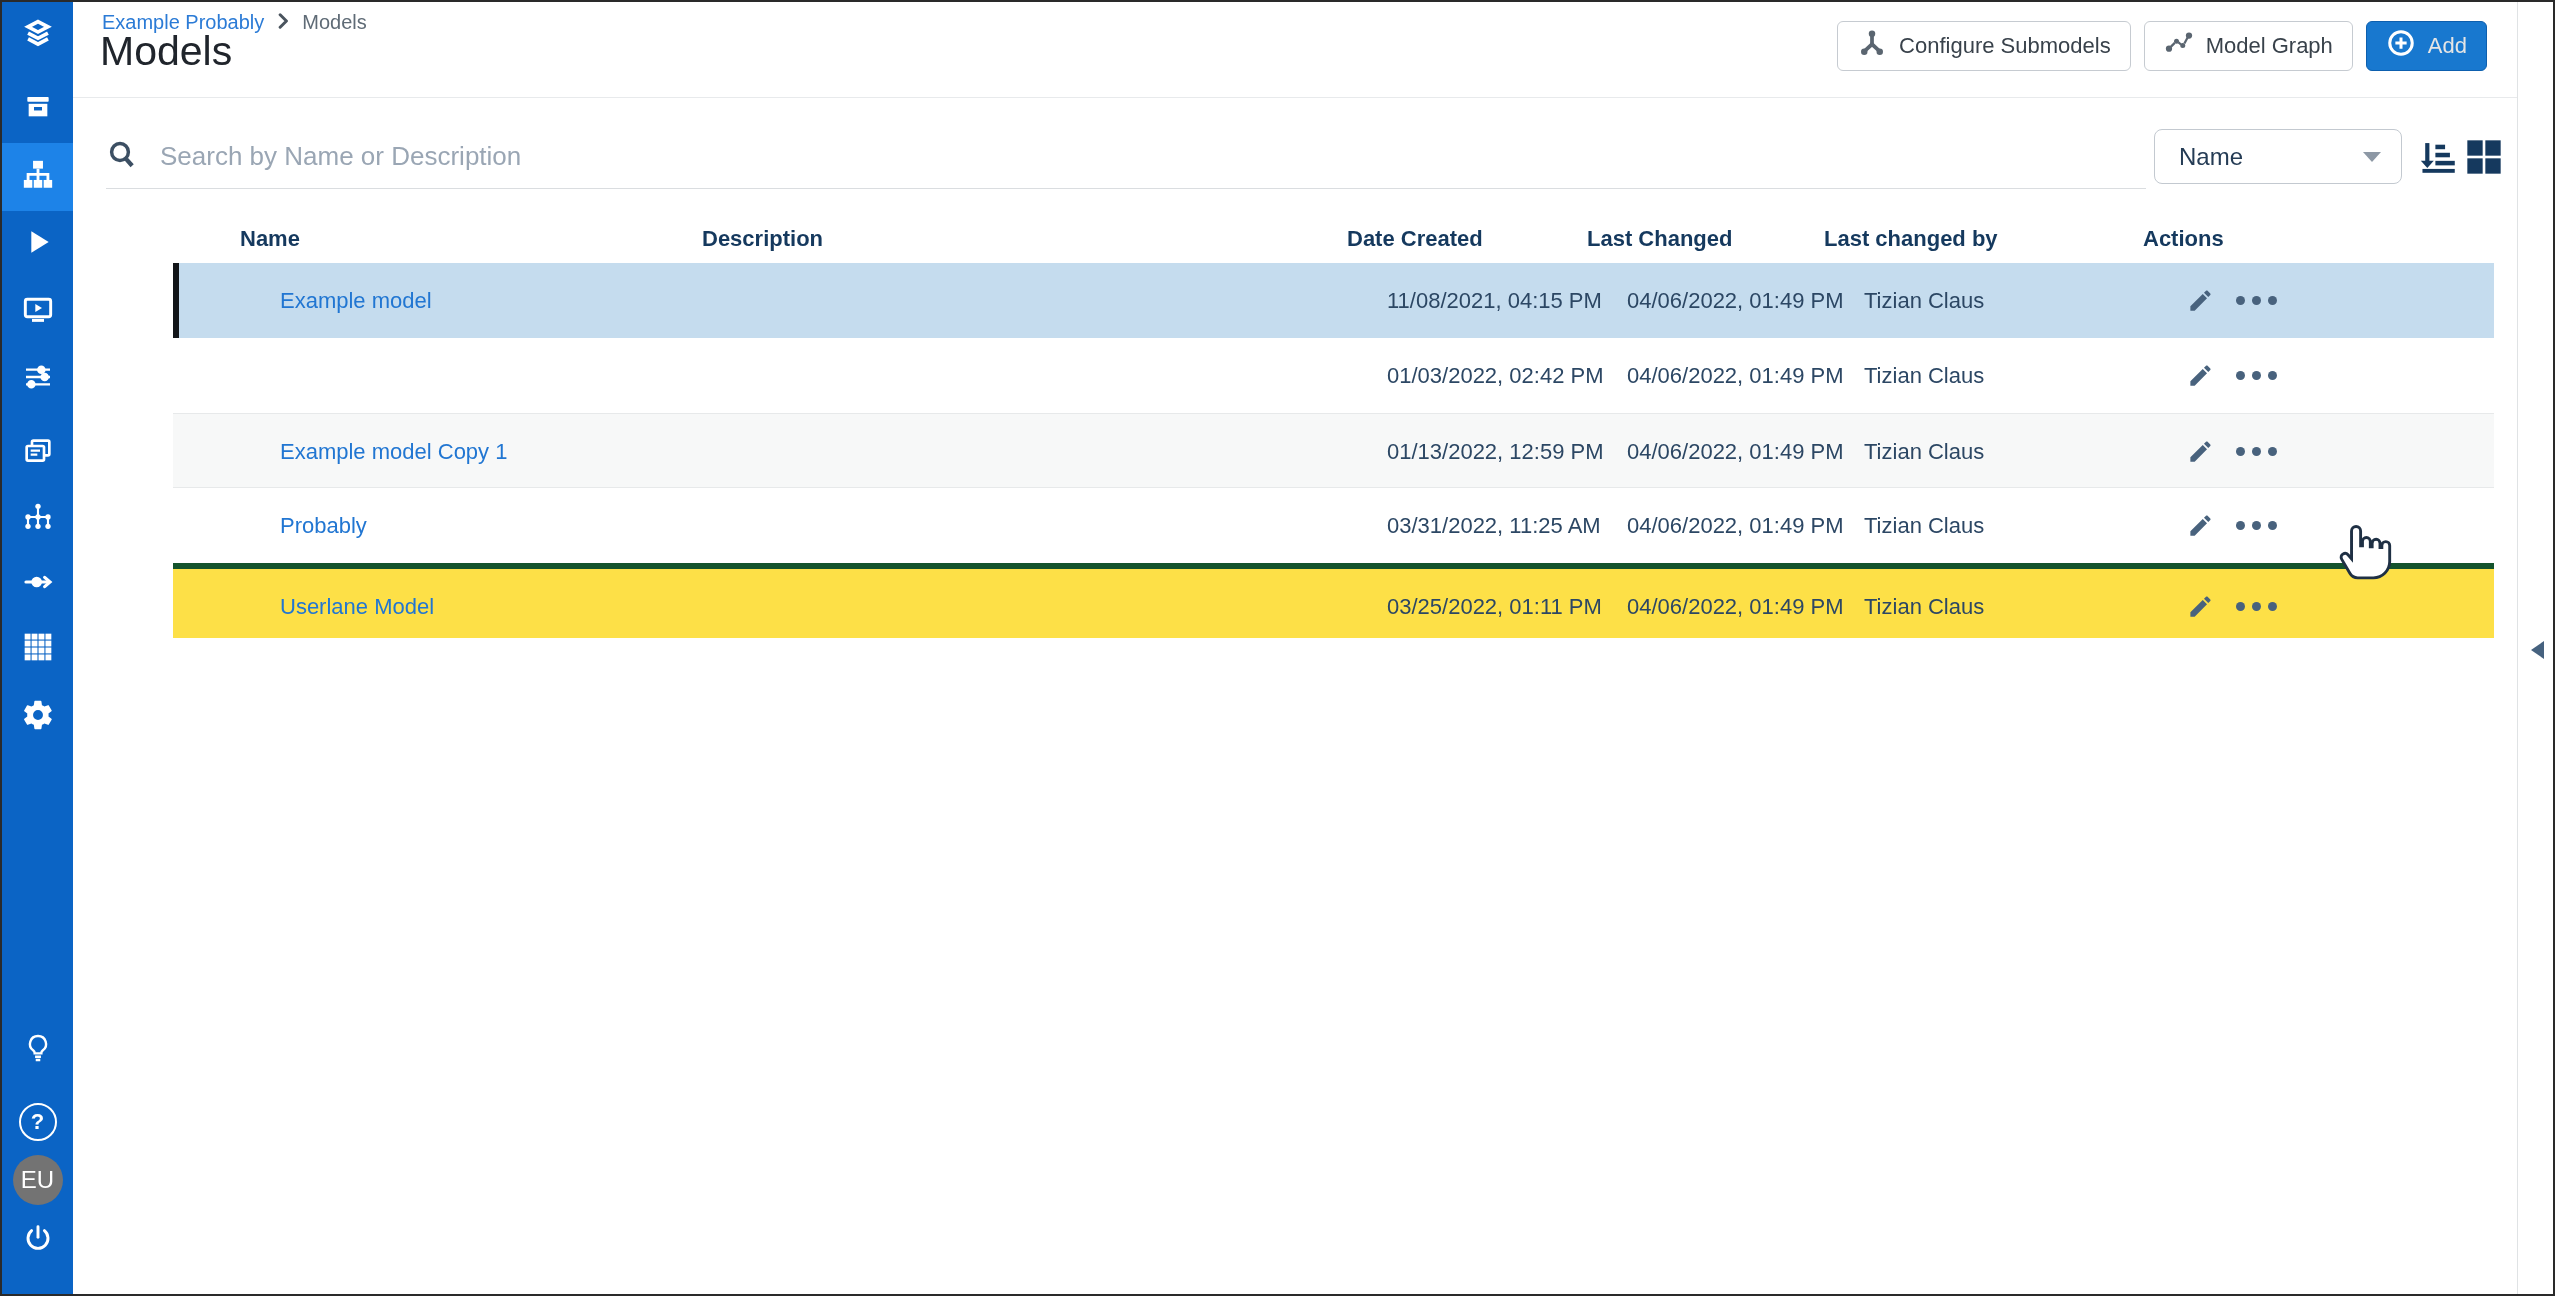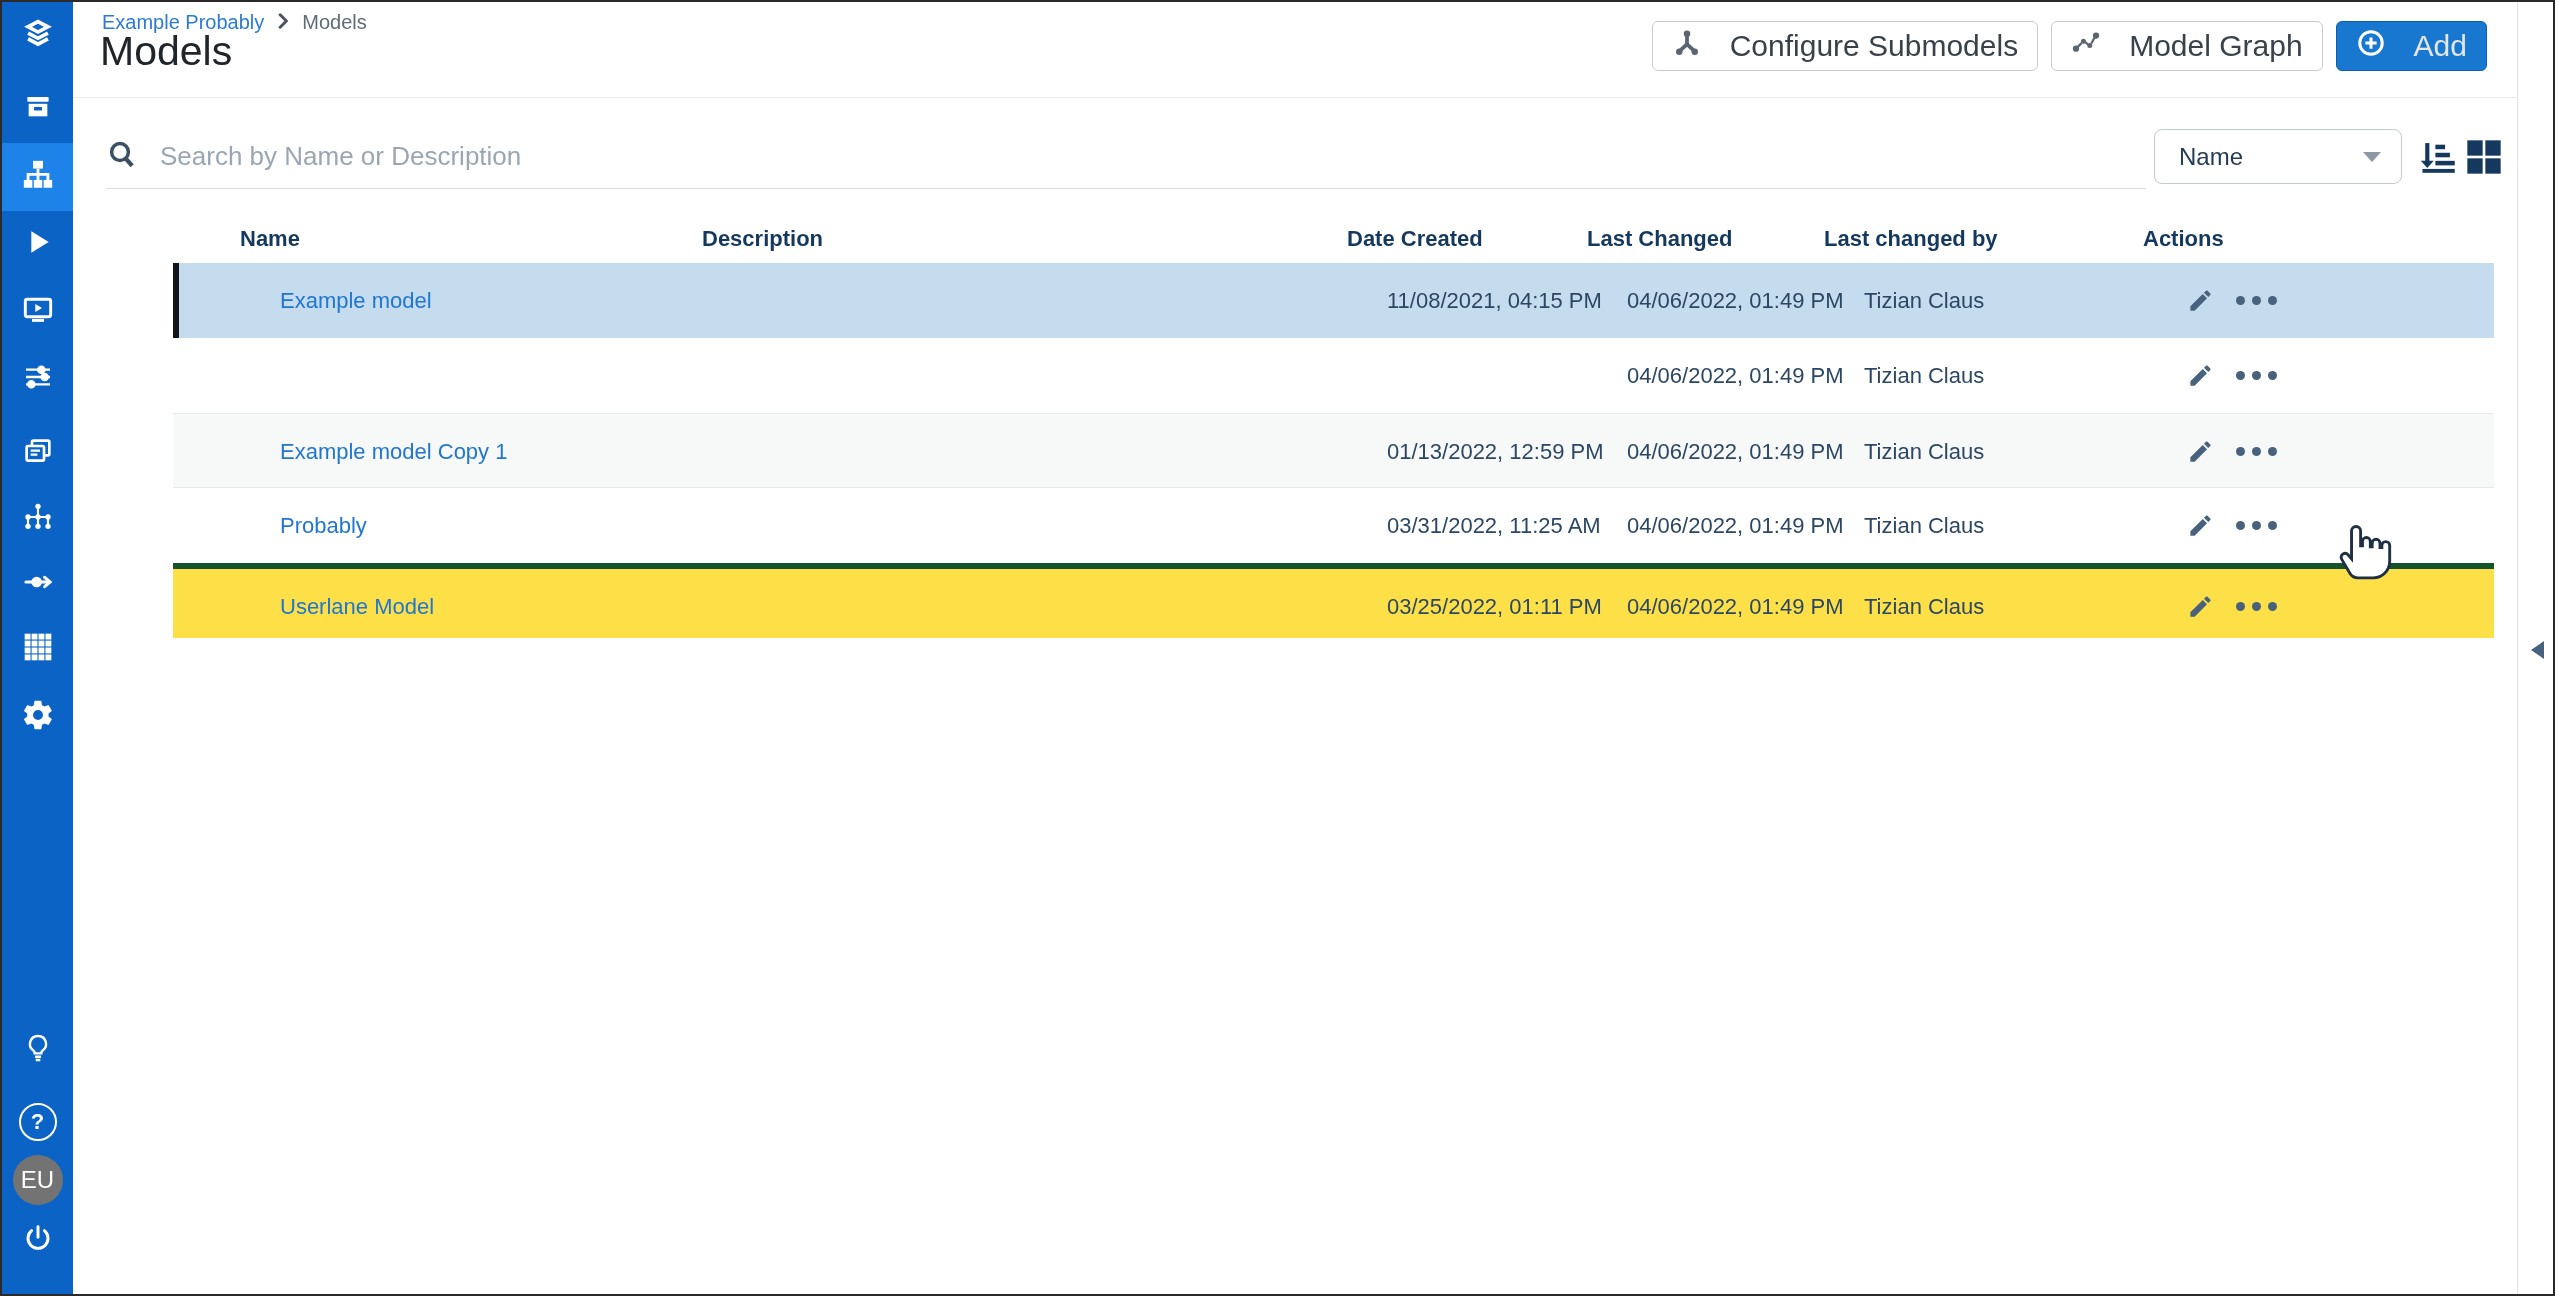--- a/index.html
+++ b/index.html
@@ -17,22 +17,22 @@
   .help-circle{width:34px;height:34px;border-radius:50%;border:2.4px solid #fff;color:#fff;
     display:flex;align-items:center;justify-content:center;font-size:22px;font-weight:bold;}
 
   
   .breadcrumb{position:absolute;left:100px;top:9px;display:flex;align-items:center;
     gap:12px;font-size:20px;}
   .bc-link{color:#2b7bd6;cursor:pointer;text-decoration:none;}
   .bc-current{color:#5f6b76;}
   .page-title{position:absolute;left:98px;top:26px;font-size:41px;color:#20252c;}
   .toolbar{position:absolute;top:19px;right:66px;display:flex;gap:13px;align-items:center;}
-  .btn{display:flex;align-items:center;gap:28px;height:50px;padding:0 19px;
-    border:1px solid #c6cbd1;border-radius:6px;background:#fff;font-size:30px;
+  .btn{display:flex;align-items:center;gap:12px;height:50px;padding:0 19px;
+    border:1px solid #c6cbd1;border-radius:6px;background:#fff;font-size:22px;
     color:#39424b;cursor:pointer;white-space:nowrap;}
   .btn-add{background:#1878cf;border-color:#0d5fae;color:#e5e5e5;}
   .header-divider{position:absolute;left:71px;top:95px;width:2444px;height:1px;background:#e8eaec;}
 
   
   .search-bar{position:absolute;left:104px;top:122px;width:2040px;height:64px;
     border-bottom:1px solid #dadde0;display:flex;align-items:center;gap:20px;}
   .search-bar input{border:none;outline:none;font-size:26px;color:#2c4764;width:1500px;
     font-family:"Liberation Sans",sans-serif;background:transparent;}
   .search-bar input::placeholder{color:#9aa6b4;}
@@ -334,20 +334,21 @@
           </span>
           <span class="dots">
             <i></i>
             <i></i>
             <i></i>
           </span>
         </span>
       </div>
       <div class="trow v-white">
         <span class="cell c1 txt"></span>
+        <span class="cell c2 txt">01/03/2022, 02:42 PM</span>
         <span class="cell c3 txt">04/06/2022, 01:49 PM</span>
         <span class="cell c4 txt">Tizian Claus</span>
         <span class="cell actions">
           <span class="act">
             <svg width="27" height="27" viewBox="0 0 24 24">
               <path d="M3 17.2V21h3.8L17.8 10 14 6.2 3 17.2zM20.7 7.1c.4-.4.4-1 0-1.4l-2.4-2.4c-.4-.4-1-.4-1.4 0l-1.8 1.8 3.8 3.8 1.8-1.8z" fill="#48627d"></path>
             </svg>
           </span>
           <span class="dots">
             <i></i>

